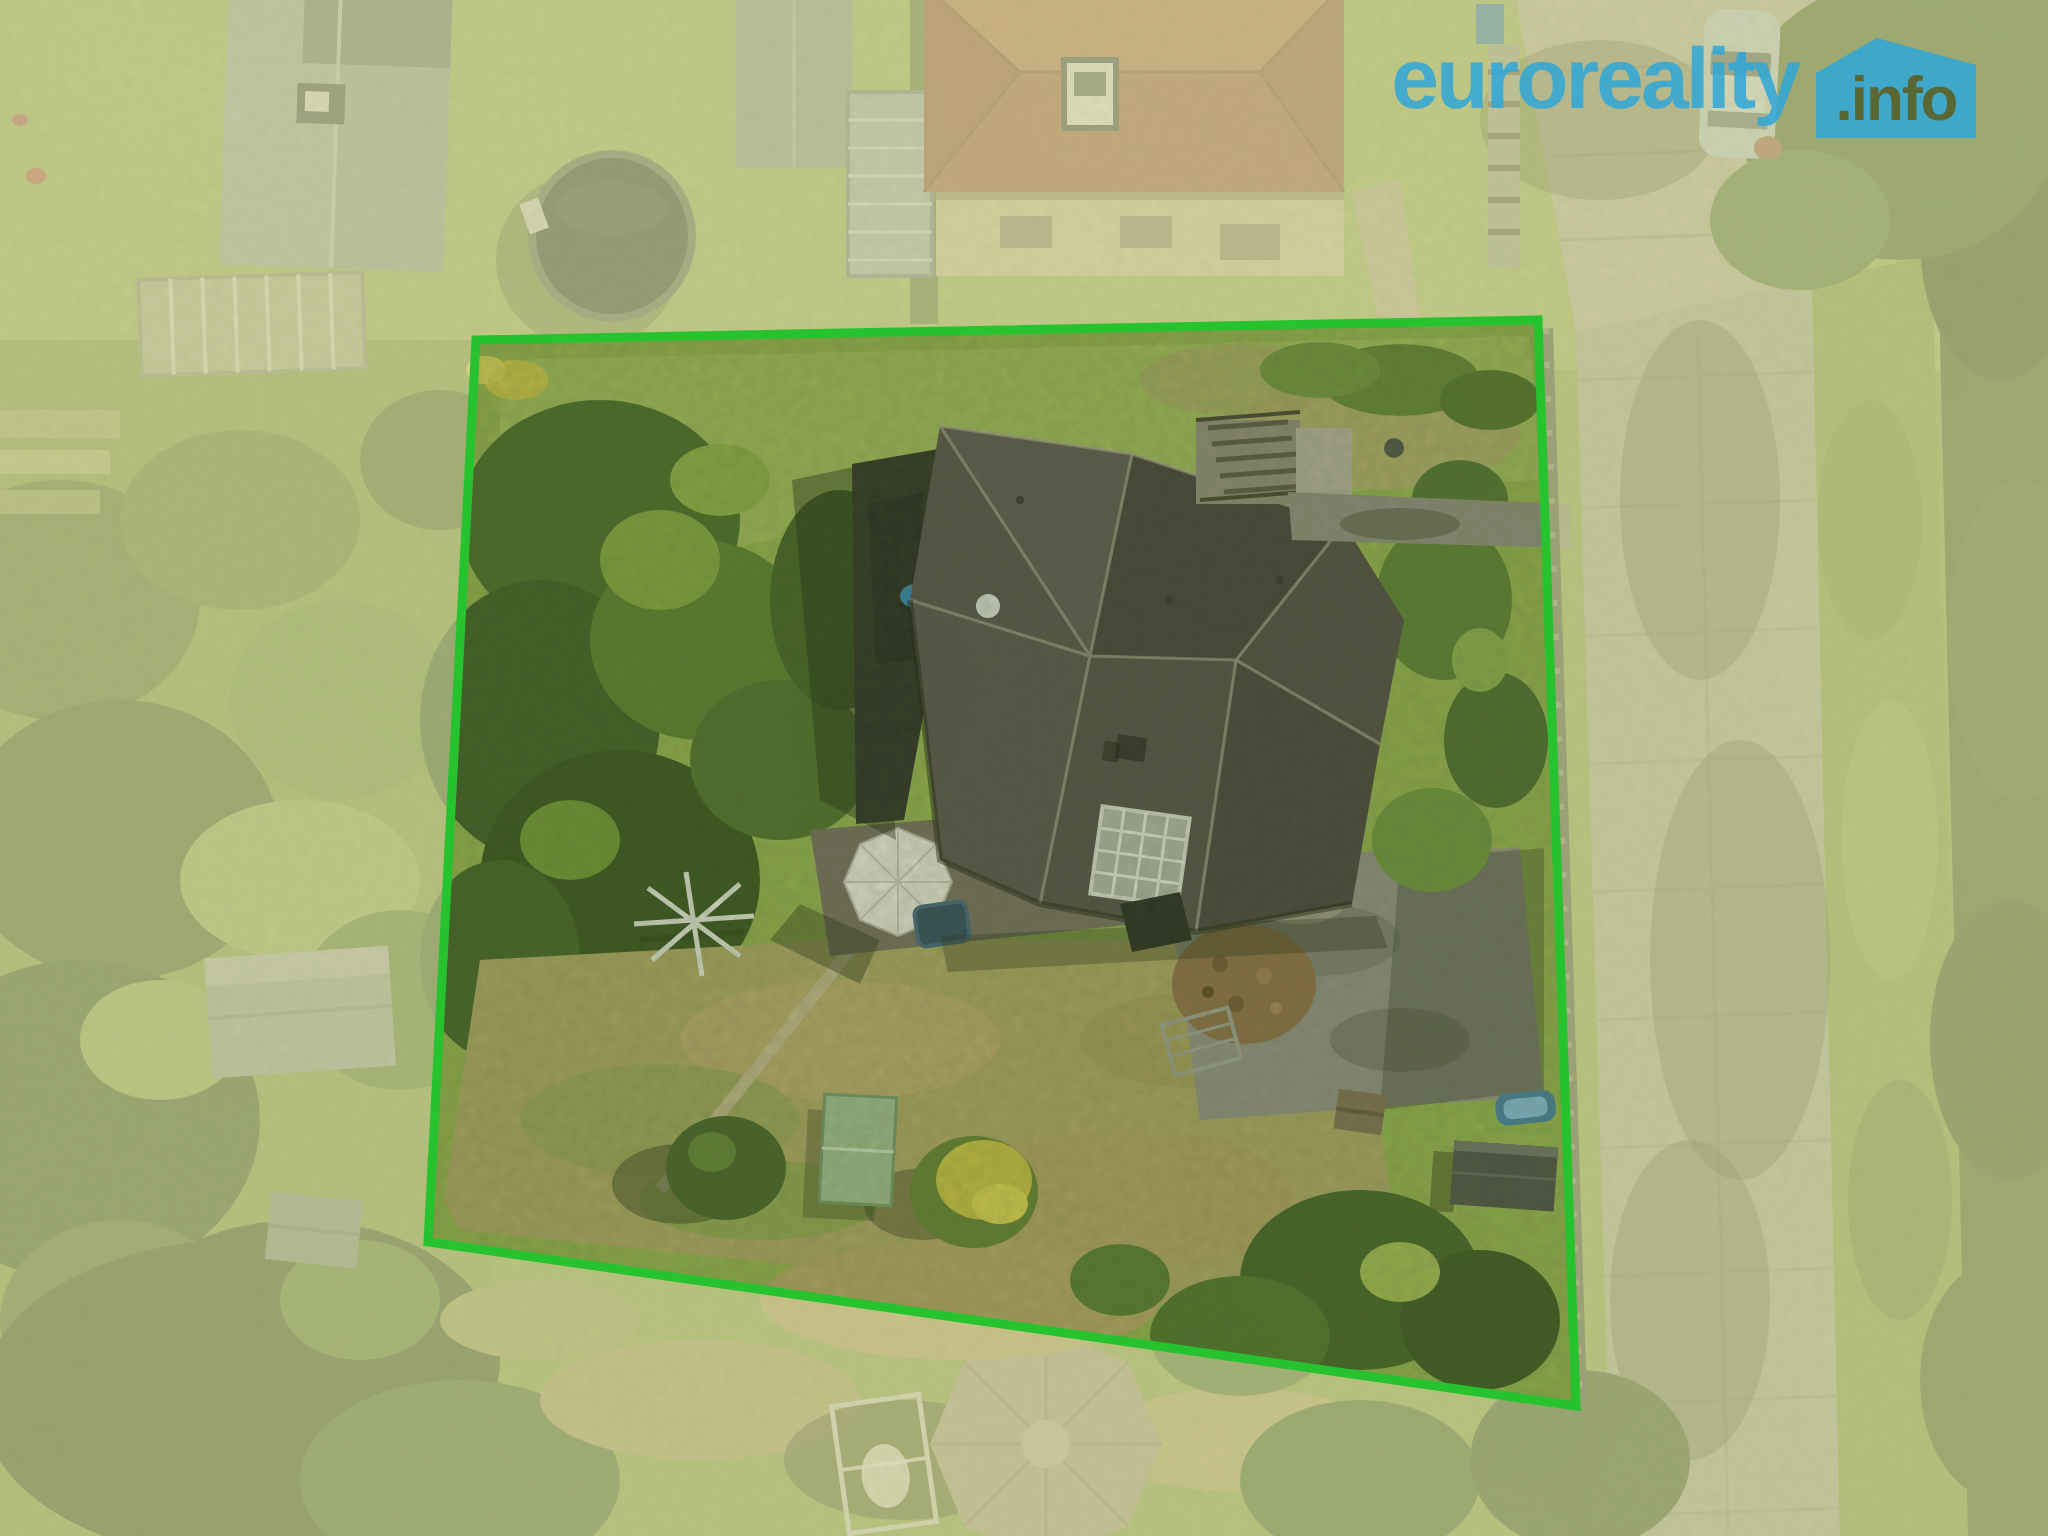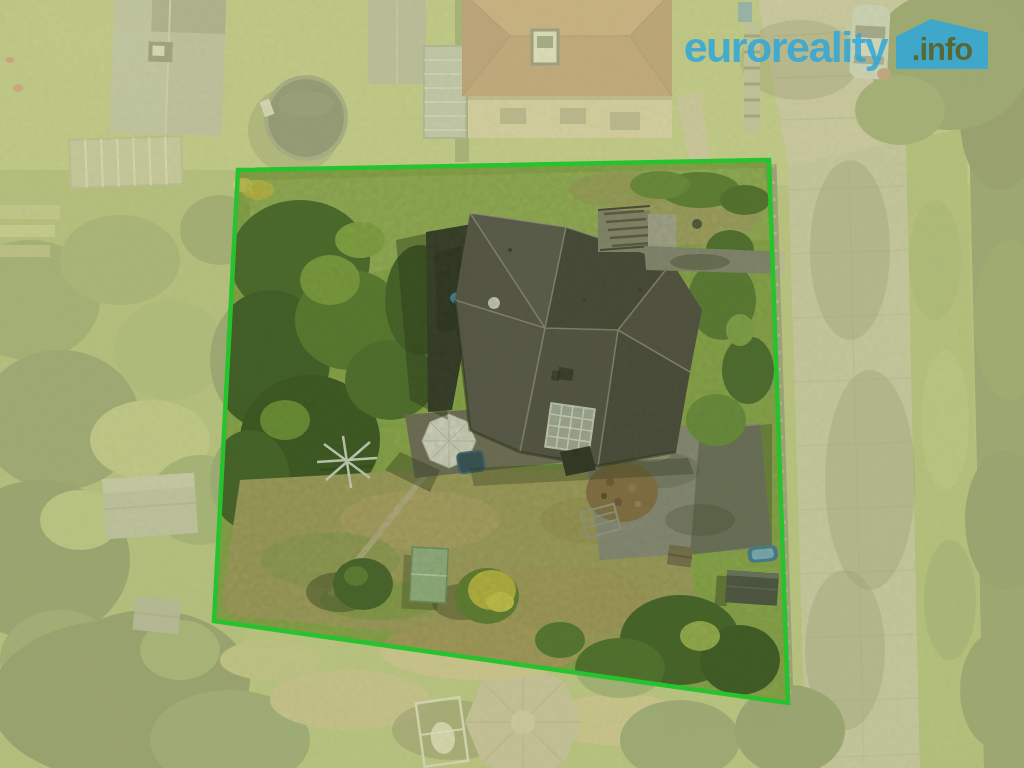--- a/index.html
+++ b/index.html
@@ -1,23 +1,23 @@
 <!DOCTYPE html>
 <html style="--brand_blue: #2fa7d9; --suffix_olive: #4e5c2a; --boundary_green: #27c32f; --outside_tint: rgba(238,233,183,0.52);"><head>
 <meta charset="utf-8">
 <style>
   html,body{margin:0;padding:0;background:#222;}
   .stage{position:relative;width:1024px;height:768px;overflow:hidden;background:#87a344;
          font-family:"Liberation Sans",sans-serif;}
   .stage svg{position:absolute;inset:0;display:block;}
-  .watermark{position:absolute;top:19px;right:36px;display:flex;align-items:flex-end;gap:9px;
+  .watermark{position:absolute;top:19px;right:36px;display:flex;align-items:flex-start;gap:9px;
              opacity:.85;z-index:5;}
   .brand{font-size:43px;font-weight:bold;letter-spacing:-1.5px;line-height:1;
          color:var(--brand_blue,#2fa7d9);}
-  .badge{width:92px;height:50px;background:var(--brand_blue,#2fa7d9);
+  .badge{width:80px;height:50px;background:var(--brand_blue,#2fa7d9);
          clip-path:polygon(0 35%, 38% 0, 100% 27%, 100% 100%, 0 100%);
          display:flex;align-items:flex-end;justify-content:center;}
   .suffix{font-size:31px;font-weight:bold;letter-spacing:-1px;line-height:1;
           color:var(--suffix_olive,#4e5c2a);padding-bottom:4px;}
 </style>
 </head>
 <body>
 
 <div class="stage">
 <svg viewBox="0 0 1024 768" width="1024" height="768">

